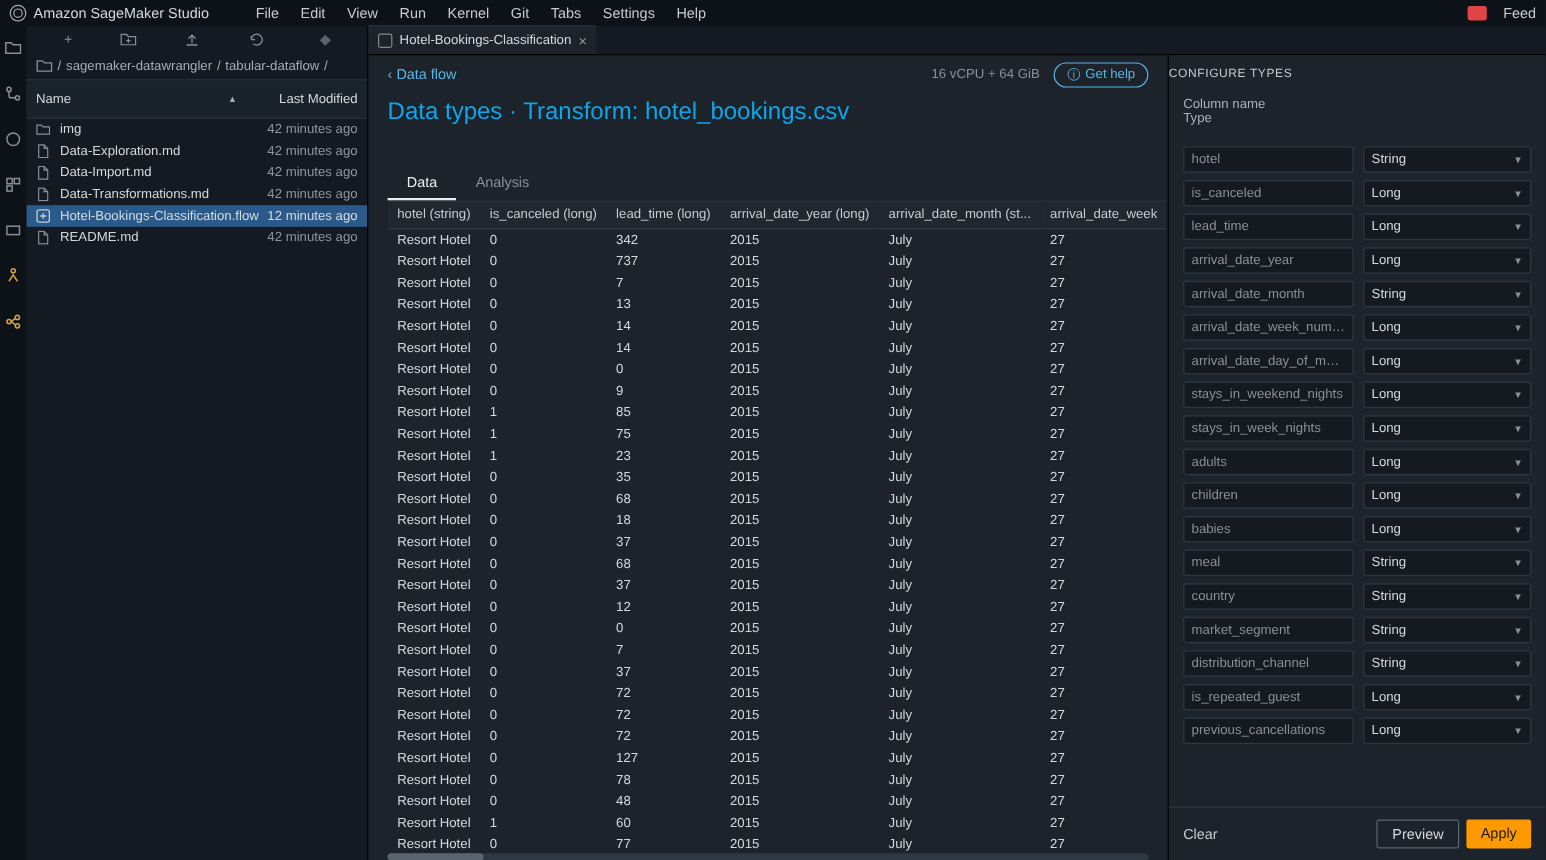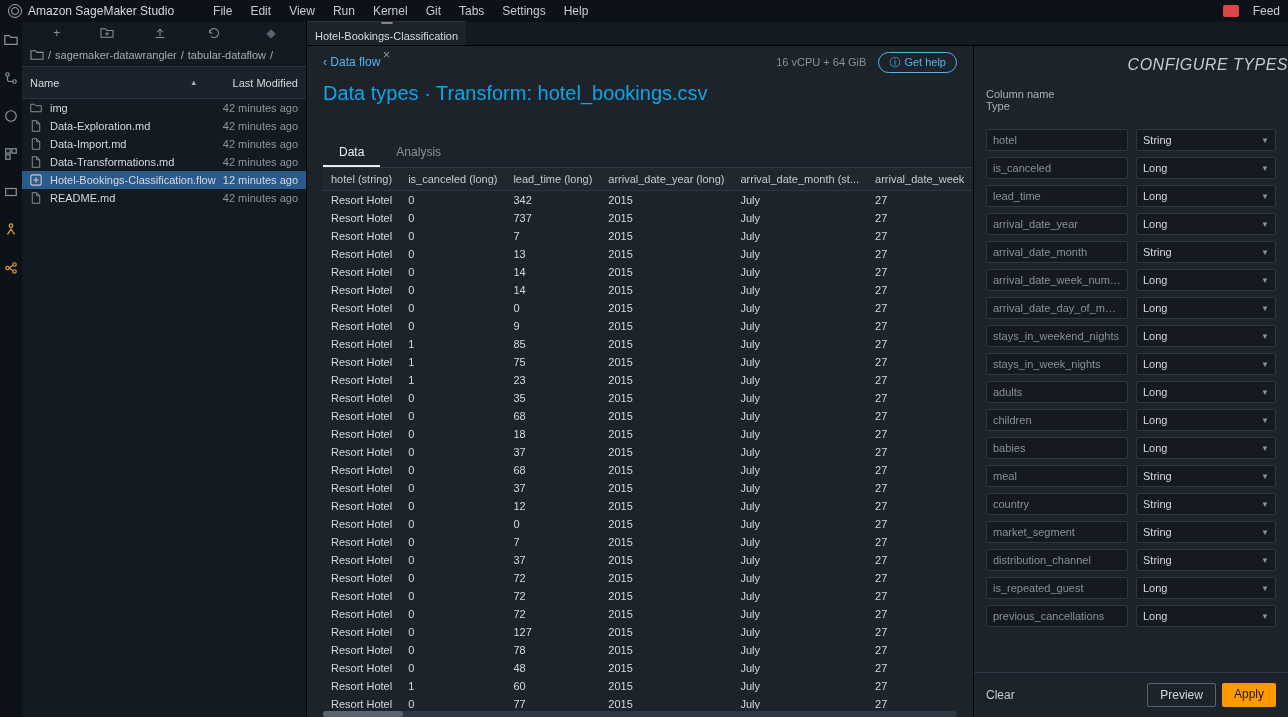--- a/index.html
+++ b/index.html
@@ -34,21 +34,21 @@
 .fp-row { display: flex; align-items: center; height: 18px; padding: 0 8px; font-size: 11px; }
 .fp-row.selected { background: #2a5a8a; }
 .fp-row .icon { width: 16px; margin-right: 4px; color: #8a9099; font-size: 11px; text-align: center; }
 .fp-row .fname { flex: 1; white-space: nowrap; overflow: hidden; text-overflow: ellipsis; }
 .fp-row .fmod { color: #8f959e; font-size: 11px; }
 .fp-row.selected .fmod { color: #d5d9de; }
 
 
 .main { flex: 1; display: flex; flex-direction: column; background: #1c232b; min-width: 0; }
 .tabbar { height: 24px; background: #131a21; display: flex; align-items: flex-end; border-bottom: 1px solid #000; }
-.tab { height: 24px; background: #1c232b; display: flex; align-items: center; padding: 0 8px; font-size: 11px; gap: 6px; border-top: 1px solid #2a323c; flex-direction: column; }
+.tab { height: 24px; background: #1c232b; display: flex; align-items: center; padding: 0 8px; font-size: 11px; gap: 6px; border-top: 1px solid #2a323c; }
 .tab .tab-icon { width: 12px; height: 12px; border: 1px solid #888; border-radius: 2px; }
 .tab .close { font-size: 12px; color: #999; cursor: pointer; }
 
 
 .content { flex: 1; display: flex; min-height: 0; }
 
 .center { flex: 1; display: flex; flex-direction: column; min-width: 0; }
 .topbar { height: 32px; display: flex; align-items: center; padding: 0 16px; justify-content: space-between; }
 .topbar .back { color: #5bb4e6; font-size: 12px; cursor: pointer; }
 .topbar .right { display: flex; align-items: center; gap: 12px; }
@@ -66,21 +66,21 @@
 
 .datagrid-wrap { flex: 1; overflow: hidden; padding: 0 12px 0 16px; position: relative; }
 .datagrid { width: 100%; border-collapse: collapse; font-size: 11px; }
 .datagrid th { text-align: left; font-weight: 400; color: #c7cbd0; padding: 5px 8px; border-bottom: 1px solid #2e3845; border-top: 1px solid #2e3845; background: #20272f; white-space: nowrap; }
 .datagrid td { padding: 3px 8px; color: #d5d9de; border-bottom: 0; white-space: nowrap; height: 17.6px; }
 .scrollbar { height: 6px; background: #2e3845; margin: 2px 16px 0; border-radius: 3px; position: relative; }
 .scrollbar::after { content: ""; position: absolute; left: 0; width: 80px; height: 6px; background: #5a6470; border-radius: 3px; }
 
 
 .rightpanel { width: 315px; border-left: 1px solid #000; background: #1c232b; display: flex; flex-direction: column; }
-.rp-title { text-align: right; padding: 10px 0; font-size: 16px; color: #c7cbd0; letter-spacing: 0.5px; font-style: italic; }
+.rp-title { text-align: left; padding: 10px 0; font-size: 10px; color: #c7cbd0; letter-spacing: 0.5px; }
 .rp-head { display: flex; padding: 4px 12px; font-size: 11px; color: #aab0b9; flex-direction: column; }
 .rp-head .c1 { flex: 1; }
 .rp-head .c2 { width: 148px; }
 .rp-list { flex: 1; overflow-y: auto; padding: 13px 12px; }
 .rp-row { display: flex; align-items: center; gap: 8px; margin-bottom: 6px; }
 .rp-row .colname { flex: 1; background: #141a20; border: 1px solid #2e3845; padding: 4px 6px; font-size: 11px; border-radius: 2px; color: #8a9099; white-space: nowrap; overflow: hidden; text-overflow: ellipsis; }
 .rp-row .dropdown { width: 140px; background: #141a20; border: 1px solid #2e3845; padding: 4px 6px; font-size: 11px; border-radius: 2px; display: flex; justify-content: space-between; align-items: center; cursor: pointer; }
 .rp-row .dropdown .dd-caret { font-size: 8px; color: #8a9099; }
 .rp-footer { display: flex; align-items: center; justify-content: space-between; padding: 10px 12px; border-top: 1px solid #2e3845; }
 .rp-footer .clear { font-size: 12px; color: #c7cbd0; cursor: pointer; }

